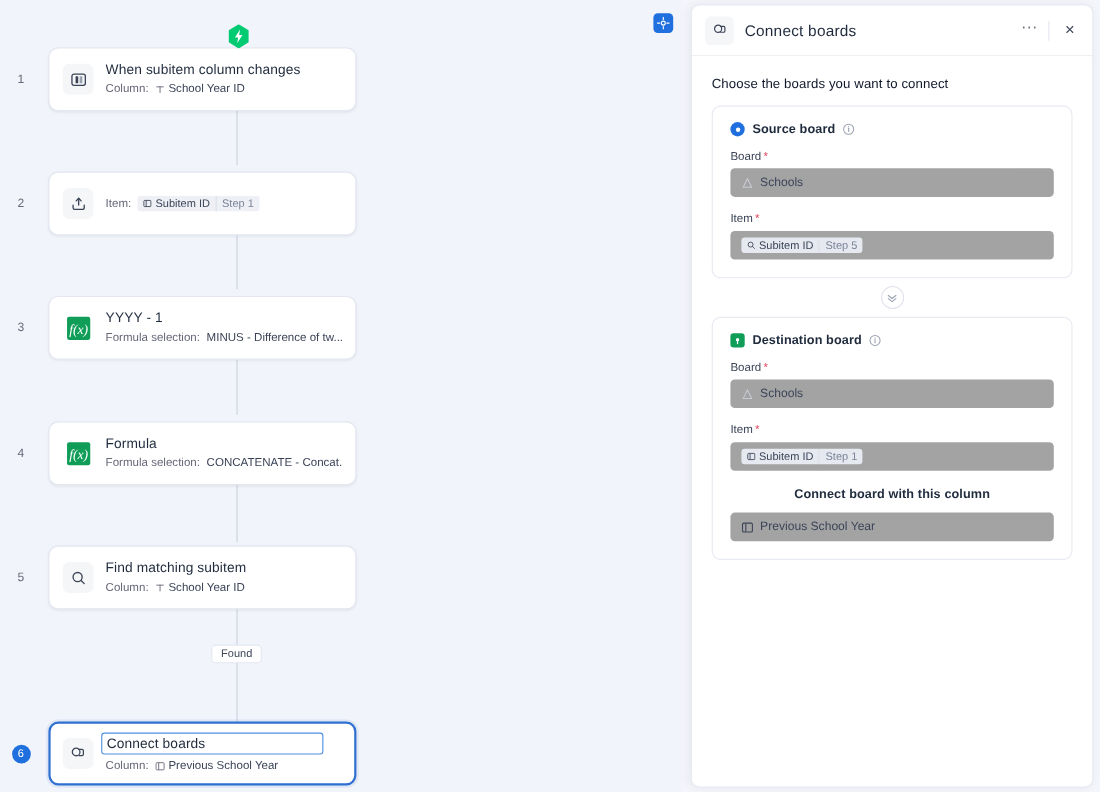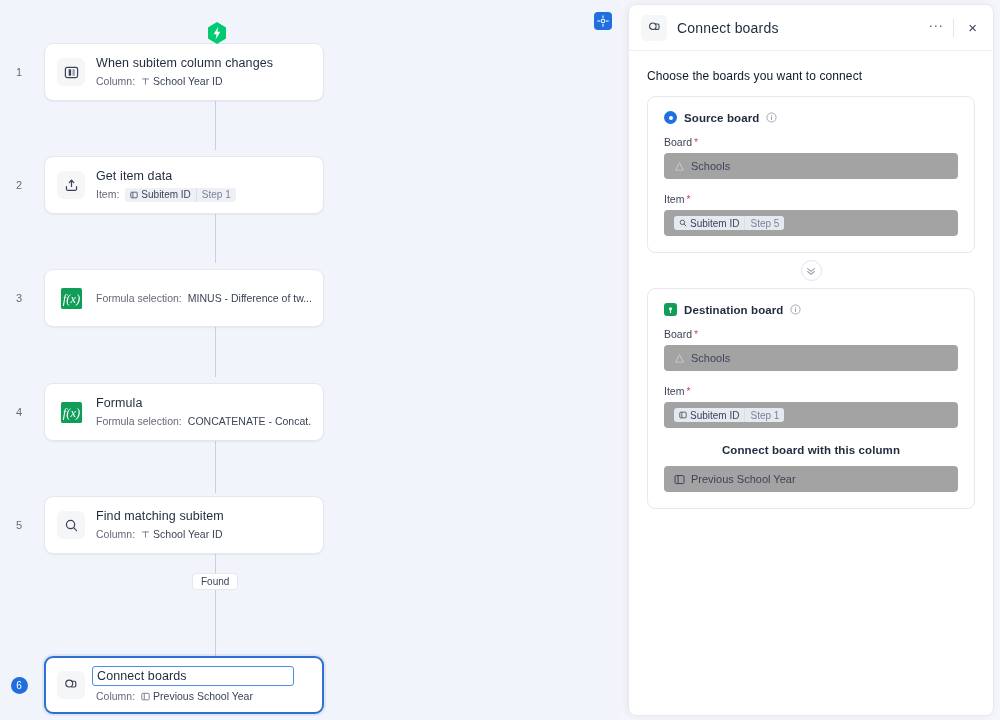--- a/index.html
+++ b/index.html
@@ -134,21 +134,21 @@
     border-left: 1px solid #dcdfe8;
   }
   .trigger-badge {
     position: absolute;
     left: 207px; top: 22px;
     width: 20px; height: 22px;
     z-index: 4;
   }
   .found-pill {
     position: absolute;
-    left: 192px; top: 573px;
+    left: 192px; top: 586px;
     background: #fff;
     border: 1px solid #e4e7f0;
     border-radius: 4px;
     font-size: 10px;
     color: #3b4457;
     padding: 2px 8px;
     z-index: 3;
   }
 
   
@@ -333,21 +333,20 @@
       <div class="step-num">2</div>
       <div class="node-card">
         <div class="node-icon">
           <svg width="15" height="15" viewBox="0 0 16 16">
             <path d="M8 2.5 L8 9" stroke="#3b4457" stroke-width="1.3" stroke-linecap="round"></path>
             <path d="M5.6 4.9 L8 2.4 L10.4 4.9" stroke="#3b4457" stroke-width="1.3" fill="none" stroke-linecap="round" stroke-linejoin="round"></path>
             <path d="M2.6 9.2 v2.4 a1.6 1.6 0 0 0 1.6 1.6 h7.6 a1.6 1.6 0 0 0 1.6 -1.6 V9.2" stroke="#3b4457" stroke-width="1.3" fill="none" stroke-linecap="round"></path>
           </svg>
         </div>
         <div class="node-body">
-          <div class="node-title">Get item data</div>
           <div class="node-sub">
             <span class="sub-label">Item:</span>
             <span class="chip-group">
               <span class="chip">
                 <span>
                   <svg width="8" height="8" viewBox="0 0 10 10">
                       <rect x="1" y="1.5" width="8" height="7" rx="1" fill="none" stroke="#3b4457" stroke-width="1"></rect>
                       <path d="M3.6 1.8v6.4" stroke="#3b4457" stroke-width="1"></path>
                     </svg>
                 </span>
@@ -363,20 +362,21 @@
     <div class="node-row" style="top:268px;">
       <div class="step-num">3</div>
       <div class="node-card">
         <div class="node-icon plain">
           <svg width="23" height="23" viewBox="0 0 24 24">
             <rect x="1" y="1" width="22" height="22" rx="2" fill="#0f9d58"></rect>
             <text x="12" y="17" font-family="'Liberation Serif', serif" font-size="13" font-style="italic" fill="#ffffff" text-anchor="middle">f(x)</text>
           </svg>
         </div>
         <div class="node-body">
+          <div class="node-title">YYYY - 1</div>
           <div class="node-sub">
             <span class="sub-label">Formula selection:</span>
             <span class="sub-val">MINUS - Difference of tw...</span>
           </div>
         </div>
       </div>
     </div>
 
     <div class="node-row" style="top:382px;">
       <div class="step-num">4</div>

